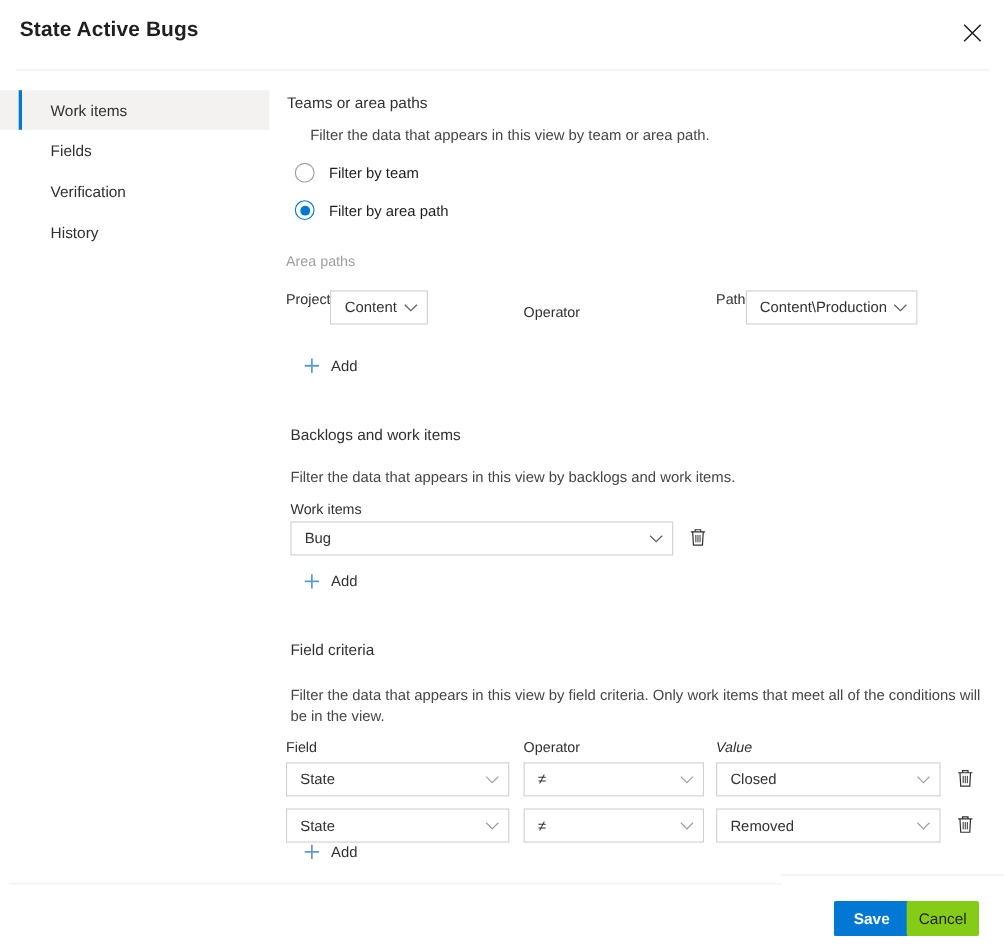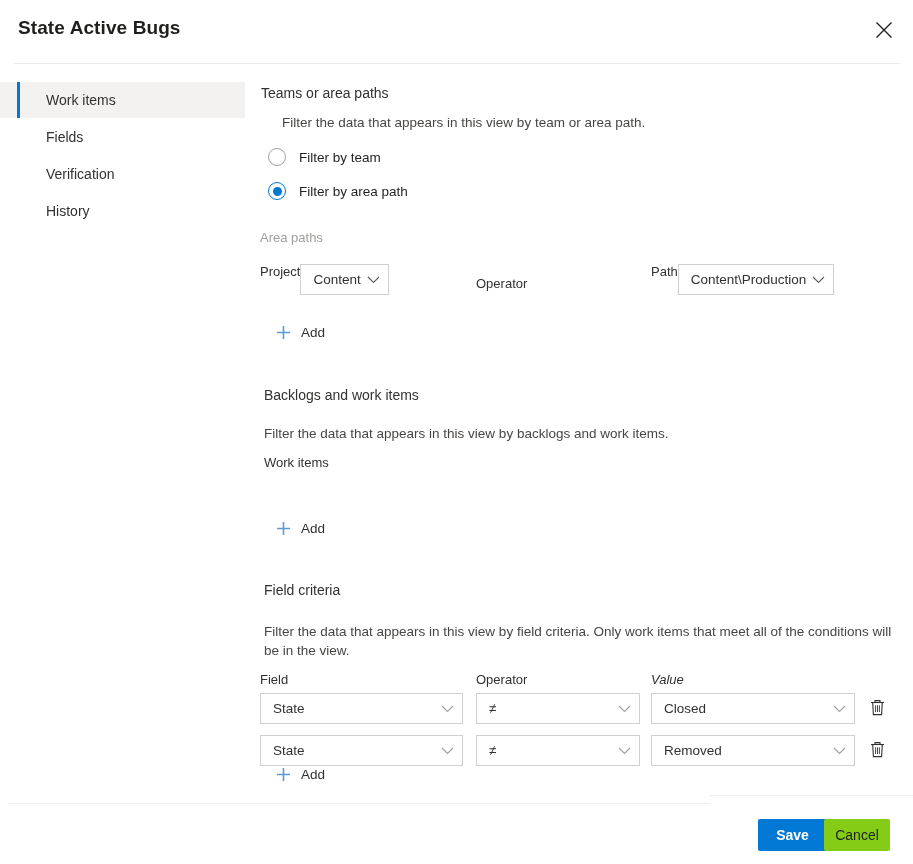--- a/index.html
+++ b/index.html
@@ -356,20 +356,40 @@
       <span class="add-text">Add</span>
     </button>
   </div>
 
   <div style="position:relative; height:0;">
     <div class="section-title" style="position:absolute; left:2px; top:305px;">Backlogs and work items</div>
     <div class="section-desc" style="position:absolute; left:2px; top:344px;">Filter the data that appears in this view by backlogs and work items.</div>
 
     <div style="position:absolute; left:2px; top:373px;">
       <span class="field-label">Work items</span>
+      <div style="display:flex; align-items:center;">
+        <div class="dd" style="width:348px;">
+          <span class="dd-value">Bug</span>
+          <span class="chev">
+            <svg width="13" height="8" viewBox="0 0 13 8" fill="none">
+                <path d="M1 1 L6.5 6.5 L12 1" stroke="#605e5c" stroke-width="1.1"></path>
+              </svg>
+          </span>
+        </div>
+        <button class="trash-btn" style="margin-left:8px;">
+          <span>
+            <svg width="15" height="17" viewBox="0 0 15 17" fill="none">
+              <path d="M1 3.5 H14" stroke="#323130" stroke-width="1.1"></path>
+              <path d="M5 3.5 V1.6 H10 V3.5" stroke="#323130" stroke-width="1.1"></path>
+              <path d="M2.7 3.5 L3.4 15.6 H11.6 L12.3 3.5" stroke="#323130" stroke-width="1.1"></path>
+              <path d="M5.6 6.3 V13 M7.5 6.3 V13 M9.4 6.3 V13" stroke="#323130" stroke-width="0.9"></path>
+            </svg>
+          </span>
+        </button>
+      </div>
     </div>
 
     <button class="add-link" style="position:absolute; left:0px; top:439px;">
       <span class="add-plus">
         <svg width="15" height="15" viewBox="0 0 15 15" fill="none">
           <path d="M7.5 1 L7.5 14 M1 7.5 L14 7.5" stroke="#5b9bd5" stroke-width="1.6"></path>
         </svg>
       </span>
       <span class="add-text">Add</span>
     </button>

